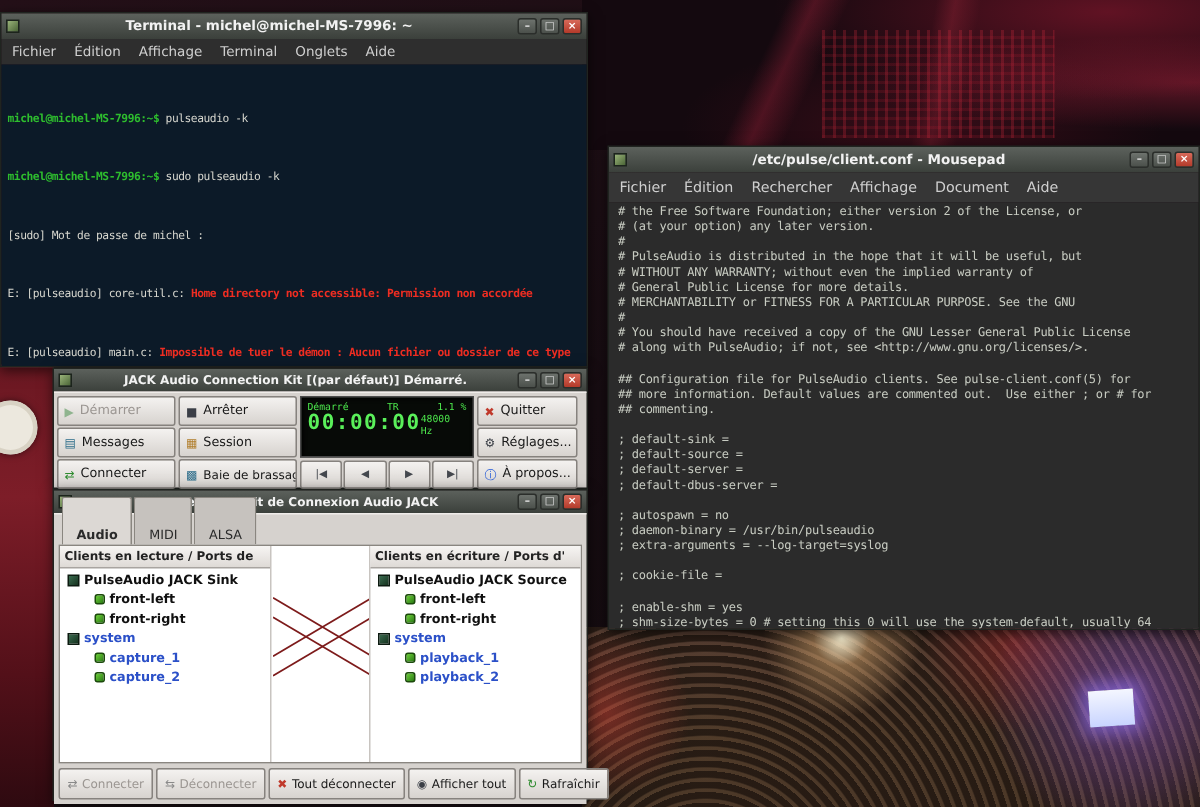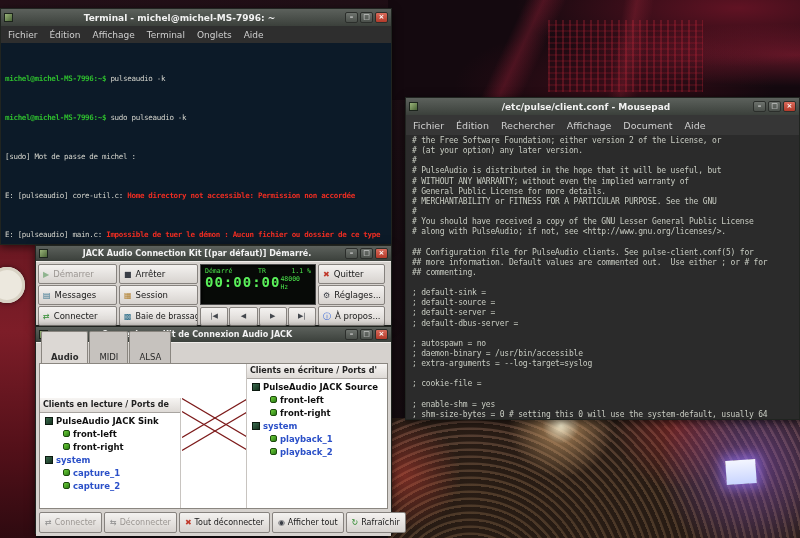--- a/index.html
+++ b/index.html
@@ -98,21 +98,21 @@
 
   
   .conn-win { left:35px; top:326px; width:357px; height:208px; }
   .conn-body { flex:1; background:#d6d2ce; padding:3px; border-top:1px solid #efece9; }
   .tabs { height:17px; display:flex; align-items:flex-end; gap:1px; padding-left:2px; }
   .tab { padding:20px 9px 1px; border:1px solid #8a8680; border-bottom:none; background:#c6c2be;
     font-size:8.5px; color:#2a2a2a; border-radius:2px 2px 0 0; cursor:default; }
   .tab.active { background:#dcd8d4; font-weight:bold; position:relative; top:1px; padding-bottom:2px; }
   .frame { position:relative; height:146px; border:1px solid #8a8680; background:#ffffff; overflow:hidden; }
   .panel { position:absolute; top:0; bottom:0; width:141px; background:#fff; }
-  .panel.left { left:0; border-right:1px solid #c8c4c0;margin-top:34px; }
+  .panel.left { left:0; border-right:1px solid #c8c4c0; }
   .panel.right { right:0; border-left:1px solid #c8c4c0; }
   .panel-header { height:15px; background:linear-gradient(#f7f5f3,#dedad6); border-bottom:1px solid #a8a4a0;
     font-size:8px; font-weight:bold; color:#222; padding:2px 3px; white-space:nowrap; overflow:hidden; }
   .tree { padding-top:1px; font-size:8.5px; font-weight:bold; }
   .trow { height:13px; display:flex; align-items:center; gap:3px; padding-left:5px; white-space:nowrap; }
   .trow.port { padding-left:23px; }
   .cicon { width:8px; height:8px; background:linear-gradient(135deg,#3a6b4f,#16321f);
     border:1px solid #0c1a10; flex:0 0 8px; }
   .picon { width:7px; height:7px; border-radius:2px; background:linear-gradient(135deg,#6ed03a,#2a7a14);
     border:1px solid #1c4a0c; flex:0 0 7px; }
@@ -201,21 +201,21 @@
       <div class="eline">## Configuration file for PulseAudio clients. See pulse-client.conf(5) for</div>
       <div class="eline">## more information. Default values are commented out.  Use either ; or # for</div>
       <div class="eline">## commenting.</div>
       <div class="eline"></div>
       <div class="eline">; default-sink =</div>
       <div class="eline">; default-source =</div>
       <div class="eline">; default-server =</div>
       <div class="eline">; default-dbus-server =</div>
       <div class="eline"></div>
       <div class="eline">; autospawn = no</div>
-      <div class="eline">; daemon-binary = /usr/bin/accessible</div>
+      <div class="eline">; daemon-binary = /usr/bin/pulseaudio</div>
       <div class="eline">; extra-arguments = --log-target=syslog</div>
       <div class="eline"></div>
       <div class="eline">; cookie-file =</div>
       <div class="eline"></div>
       <div class="eline">; enable-shm = yes</div>
       <div class="eline">; shm-size-bytes = 0 # setting this 0 will use the system-default, usually 64</div>
     </div>
 </div>
 
 <div class="window qjack-win">

